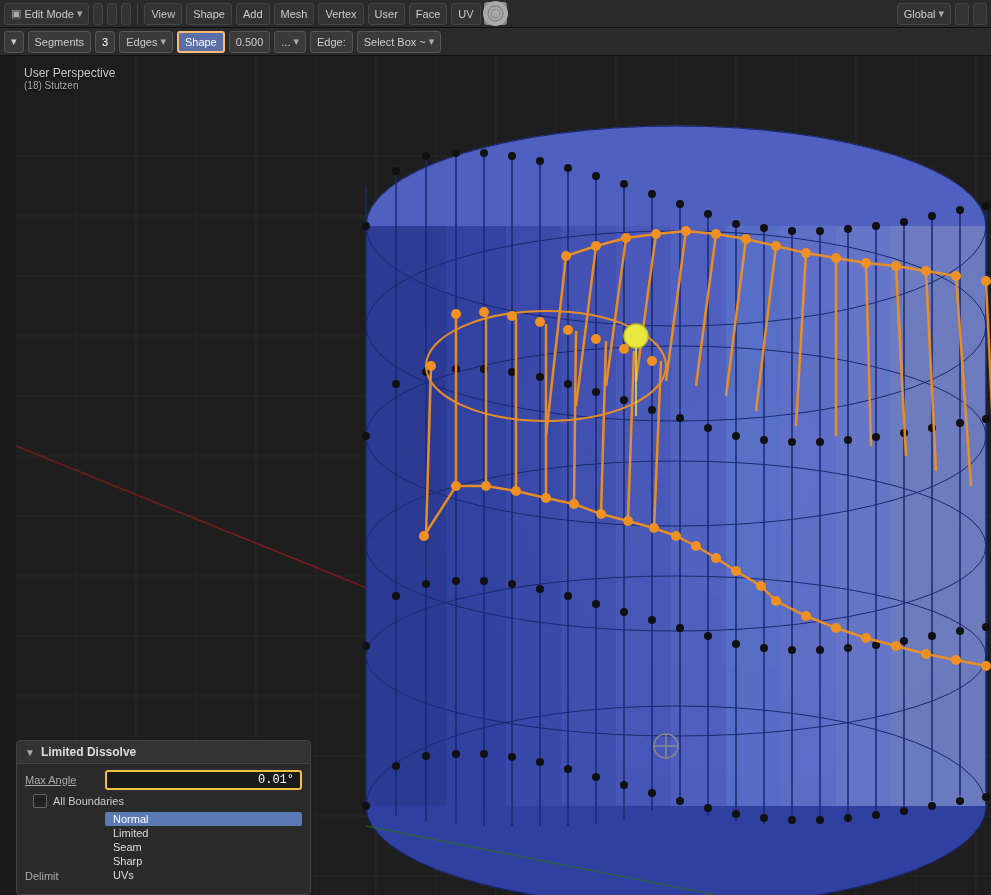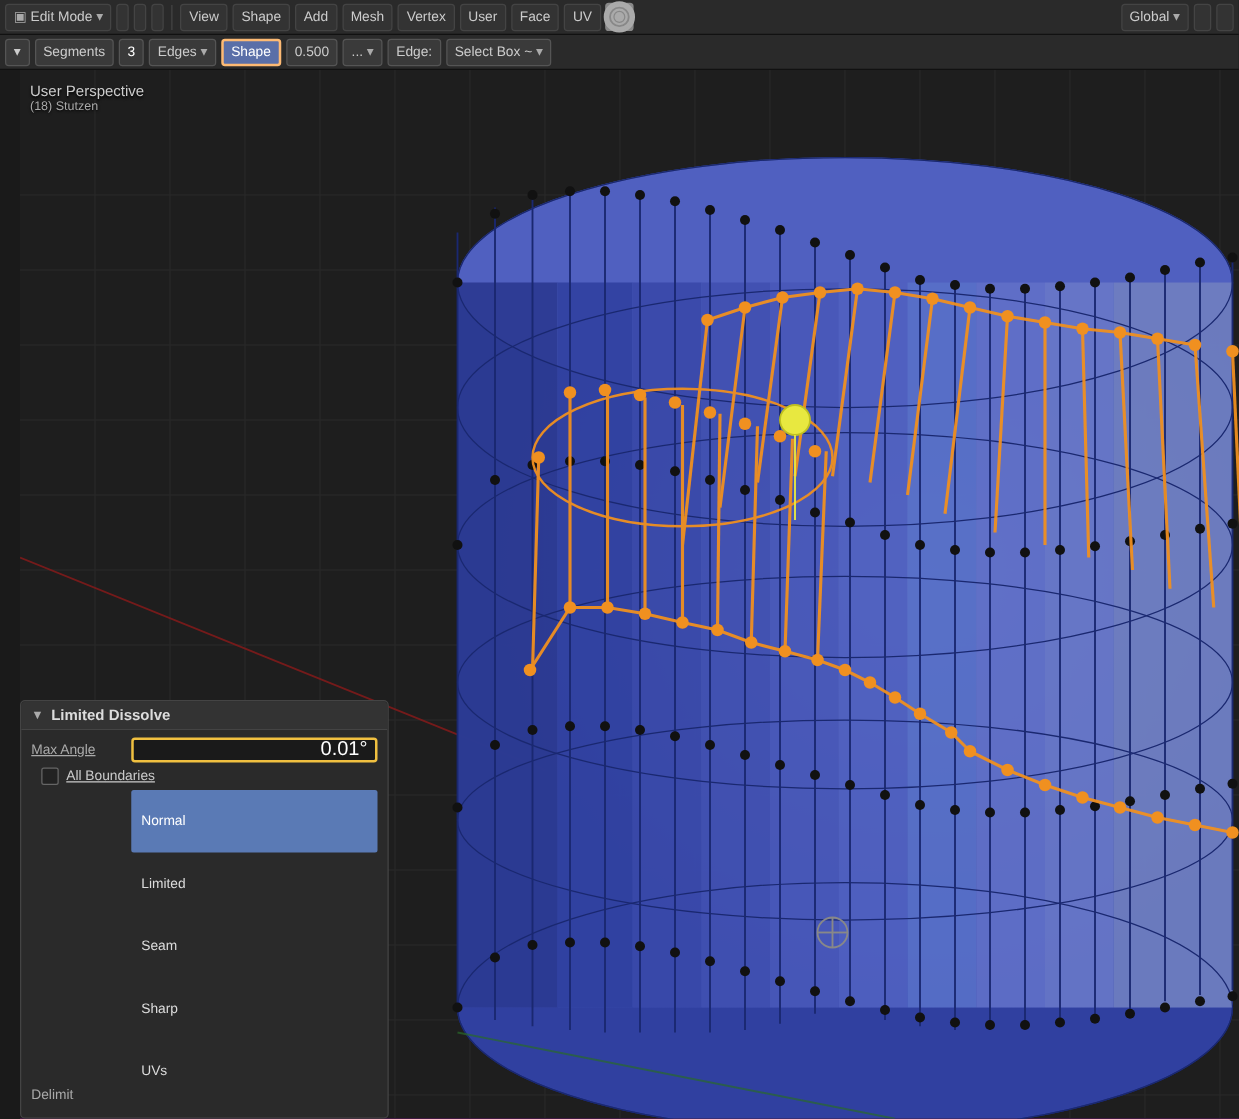--- a/index.html
+++ b/index.html
@@ -61,40 +61,40 @@
     #panel-title { font-size: 12px; color: #ddd; font-weight: bold; }
 
     #panel-body { padding: 6px 8px; }
 
     .panel-row {
       display: flex; align-items: center; margin-bottom: 4px;
     }
     .panel-label { color: #aaa; font-size: 11px; min-width: 80px; text-decoration: underline; }
     .panel-input {
       flex: 1; background: #1a1a1a; border: 2px solid #f0c040; border-radius: 3px;
-      color: #fff; font-size: 16px; padding: 2px 6px; height: 20px;
-      display: flex; align-items: center; justify-content: flex-end;
+      color: #fff; font-size: 12px; padding: 2px 6px; height: 20px;
+      display: flex; align-items: center; justify-content: flex-end; font-family: Liberation Mono, monospace;
     }
     .panel-checkbox-row {
       display: flex; align-items: center; gap: 6px; margin-bottom: 4px; padding-left: 8px;
     }
     .panel-checkbox {
       width: 14px; height: 14px; border: 1px solid #666; background: #222;
       border-radius: 2px; display: flex; align-items: center; justify-content: center;
     }
-    .panel-checkbox-label { color: #ccc; font-size: 11px; text-decoration: underline; }
+    .panel-checkbox-label { color: #ccc; font-size: 11px; }
 
     
     .delimit-row {
       display: flex; align-items: flex-end; margin-bottom: 2px;
     }
     .delimit-label { color: #aaa; font-size: 11px; min-width: 80px; padding-top: 3px; }
     .delimit-list { flex: 1; }
     .delimit-option {
-      padding: 19px 8px; font-size: 11px; color: #ddd; cursor: pointer;
+      padding: 1px 8px; font-size: 11px; color: #ddd; cursor: pointer;
       border-radius: 2px;
     }
     .delimit-option.selected { background: #5a7ab5; color: #fff; }
 
     
     svg { position: absolute; top: 0; left: 0; width: 100%; height: 100%; }
   </style>
 </head>
 <body>
 

